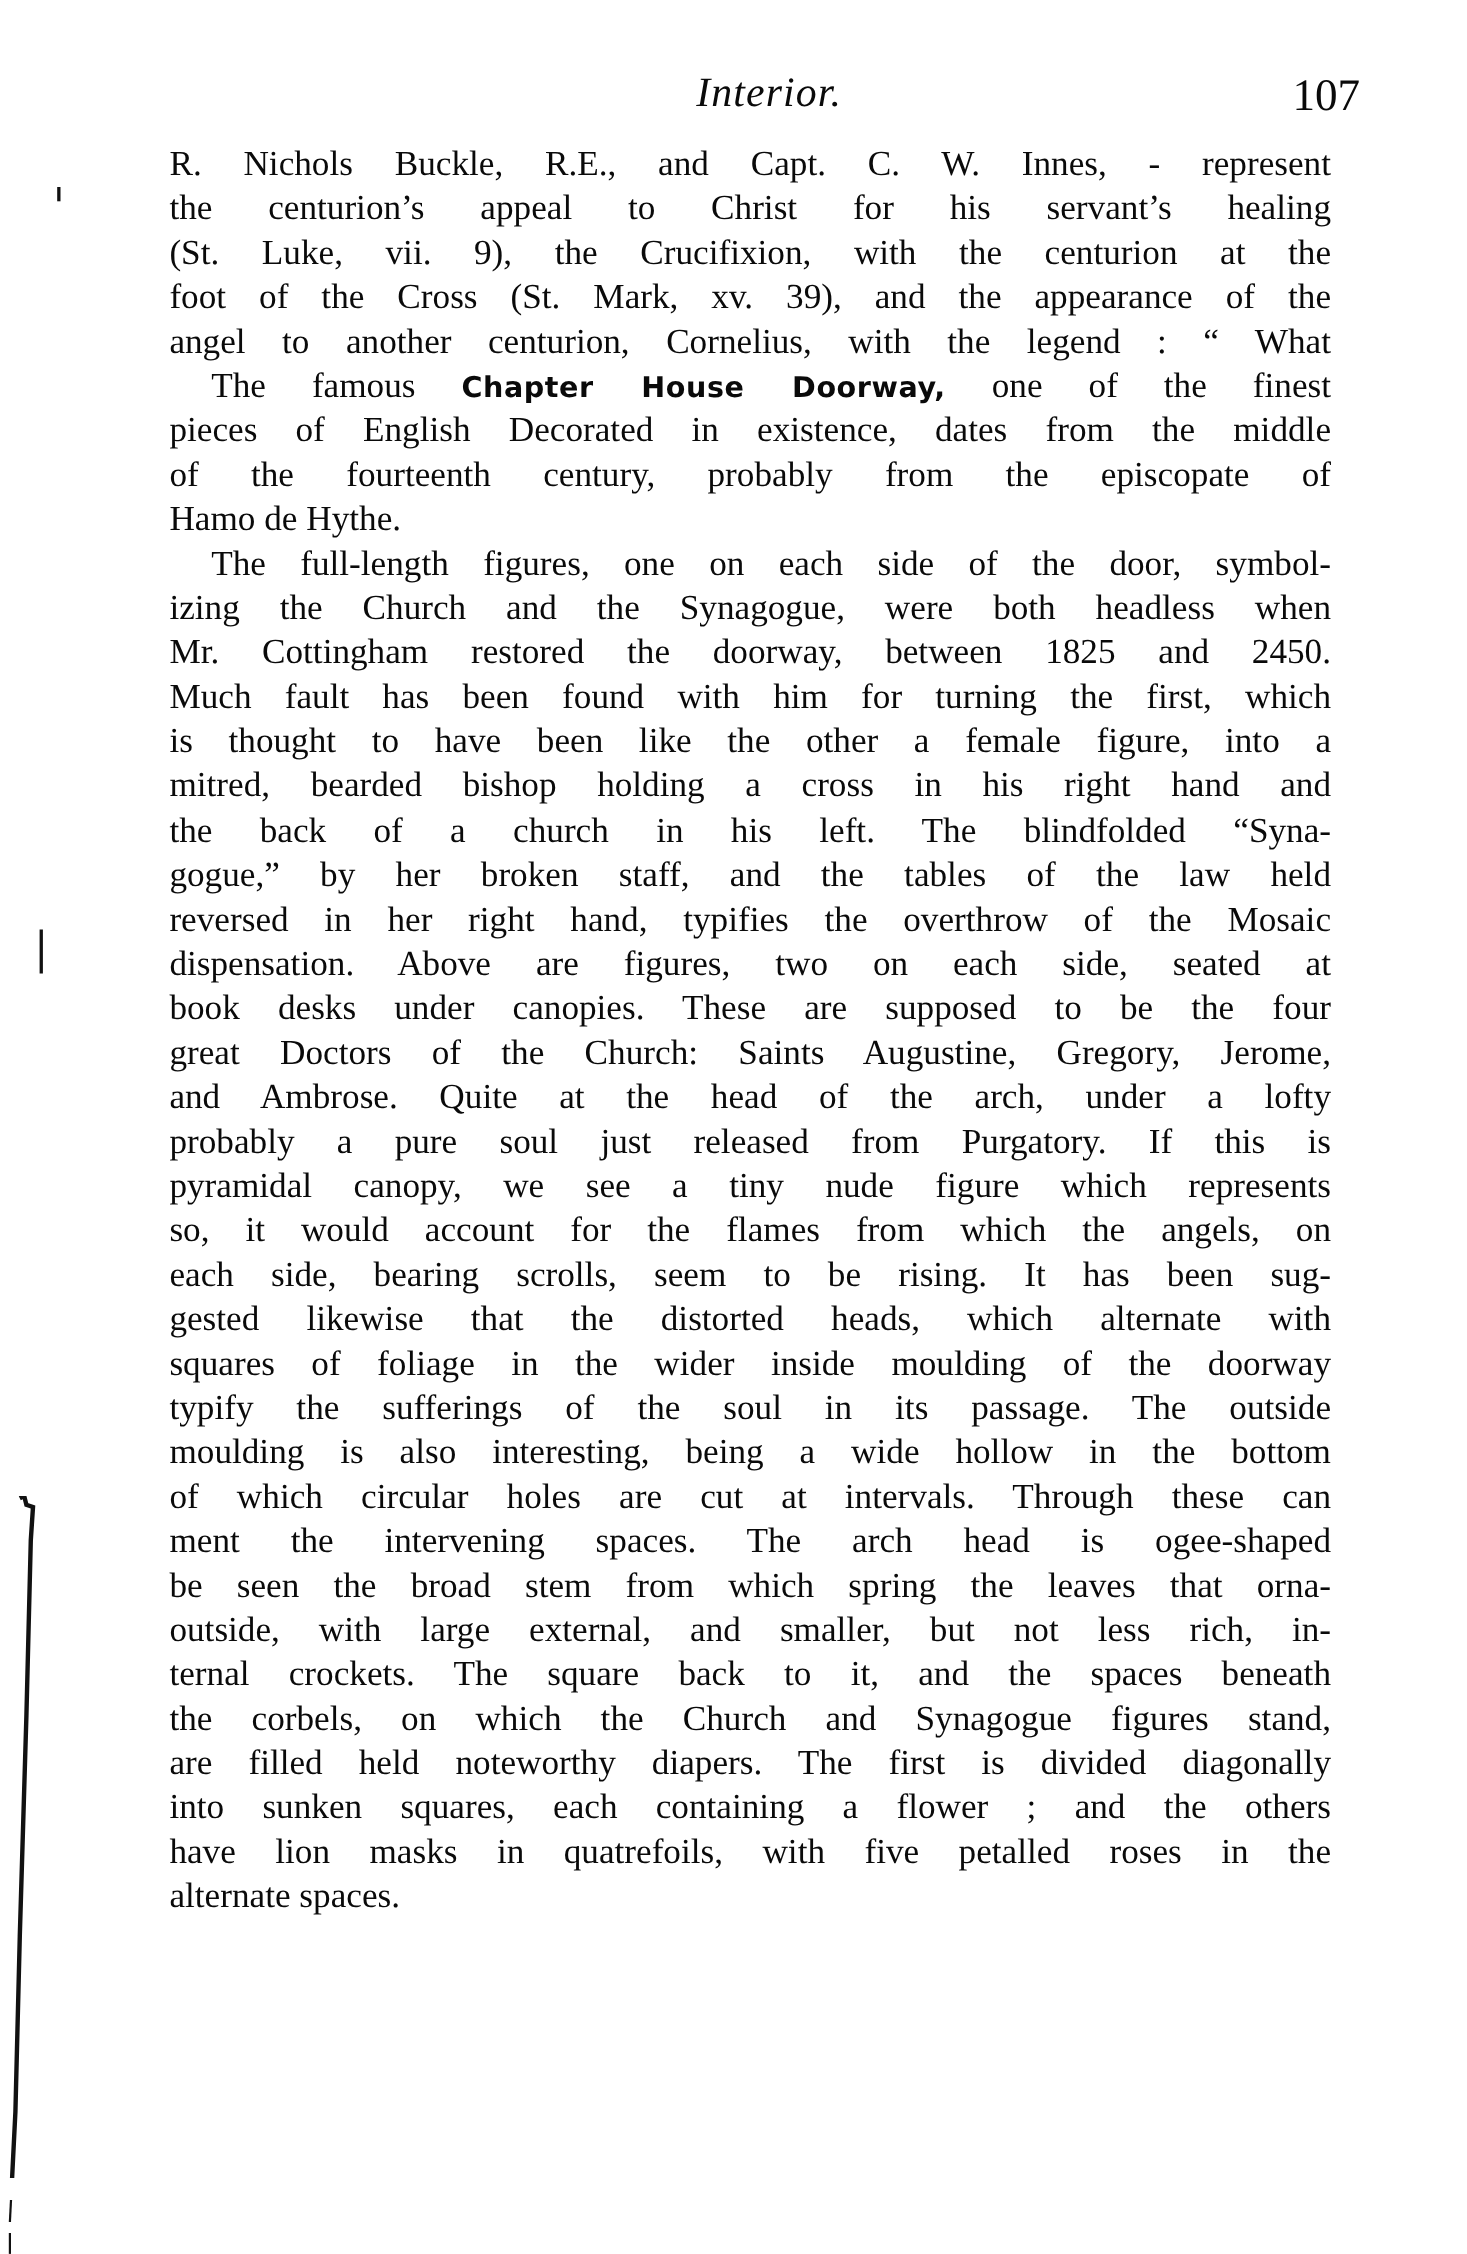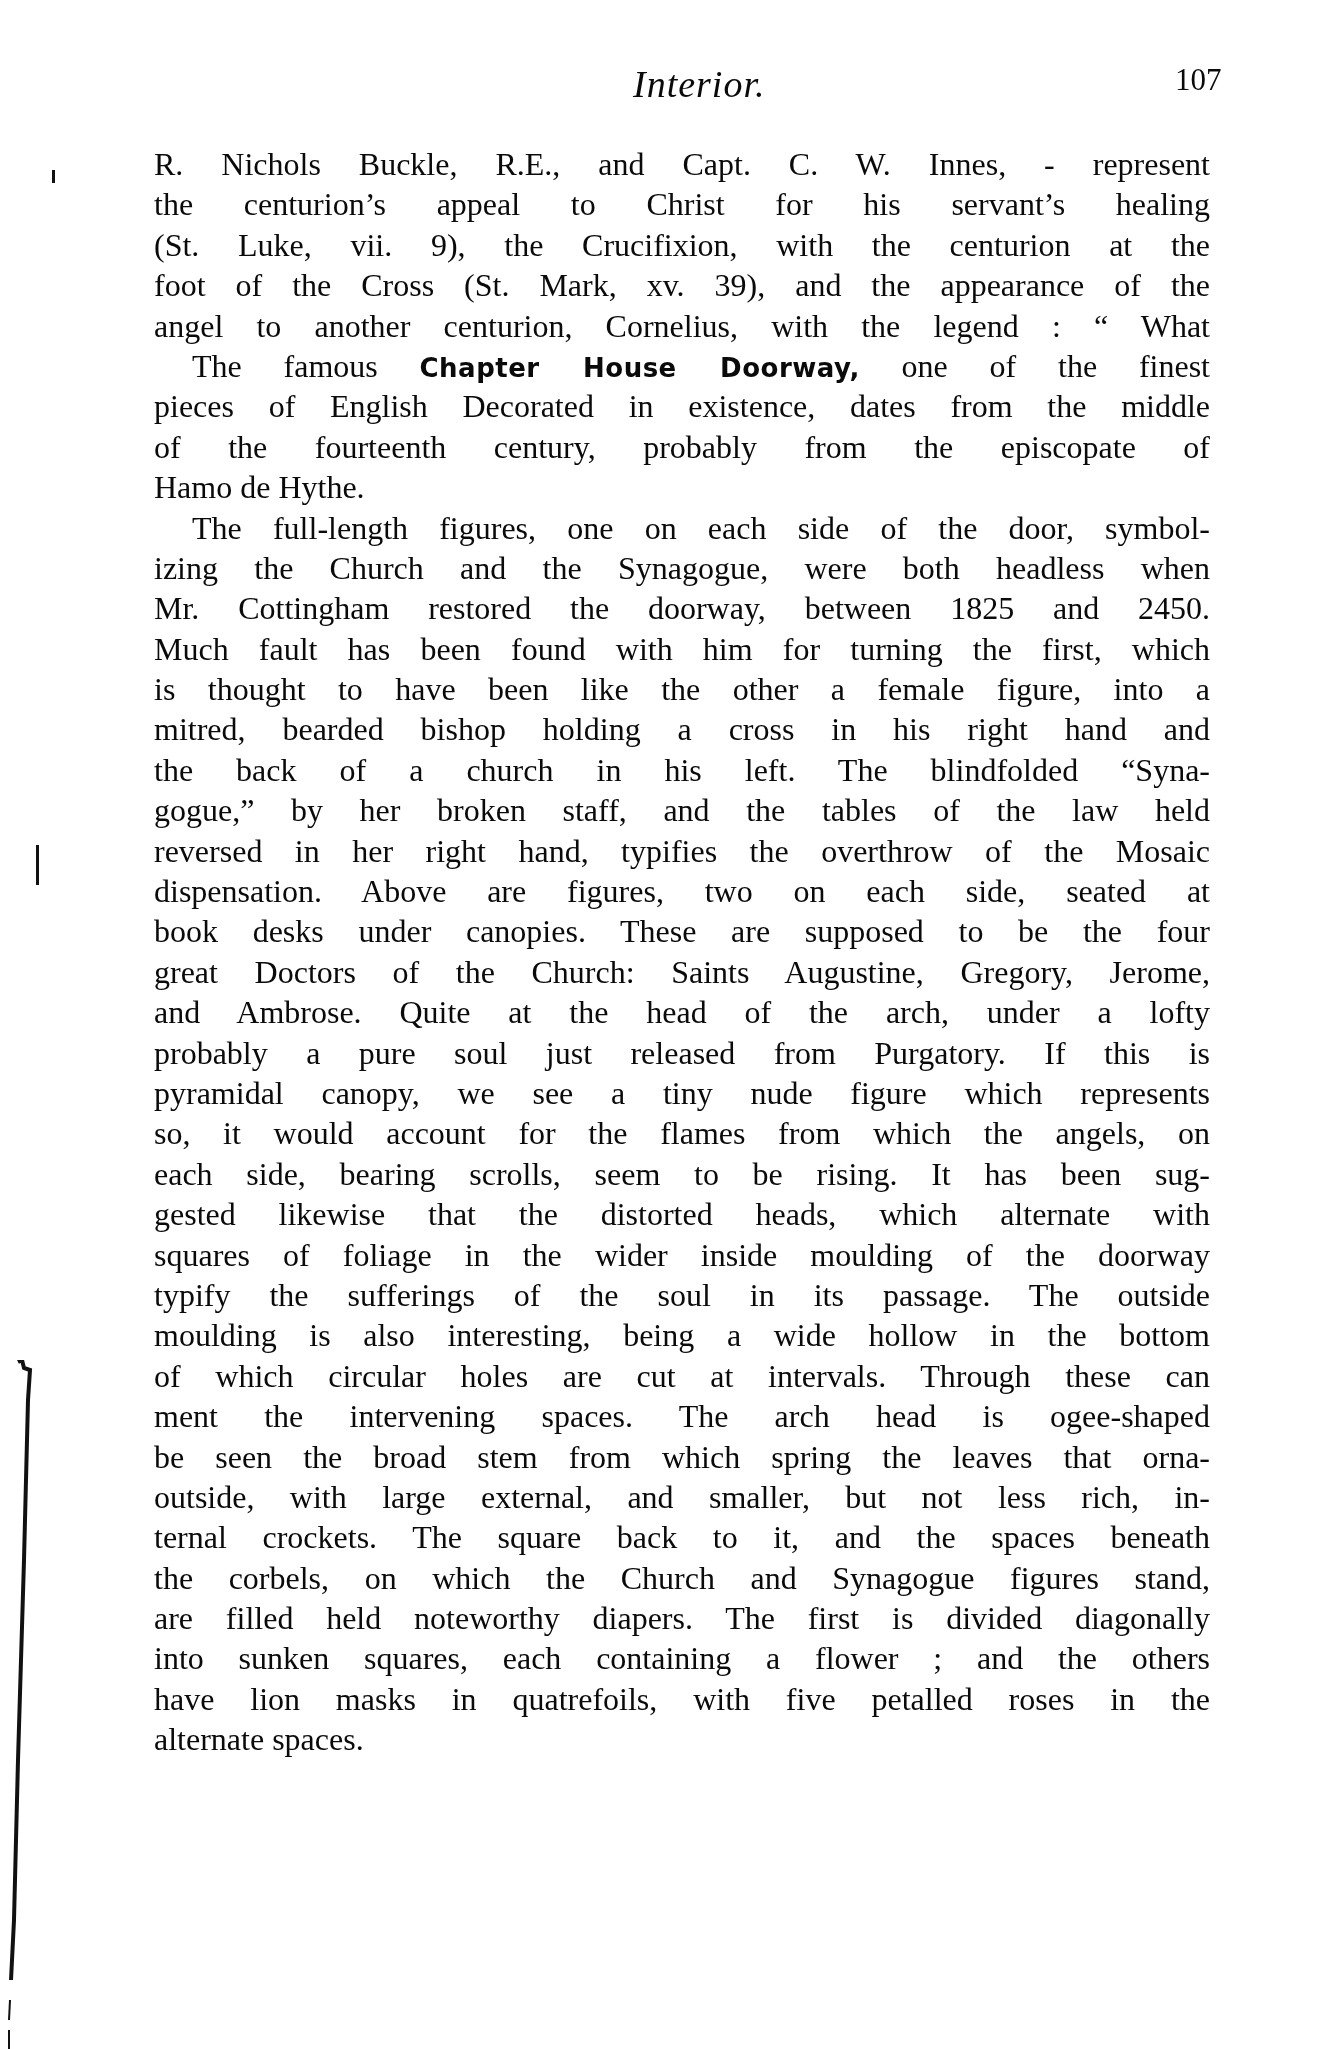--- a/index.html
+++ b/index.html
@@ -1,20 +1,20 @@
 <!DOCTYPE html>
 <html><head>
 <meta charset="utf-8">
 <style>
   html, body { margin: 0; padding: 0; background: #ffffff; }
   body { width: 1334px; height: 2049px; position: relative; overflow: hidden; color: #0a0a0a; font-family: "Liberation Serif", "DejaVu Serif", serif; }
   .running-head { position: absolute; left: 0; top: 62px; width: 1334px; height: 50px; margin-left: 27px; }
   .head-title { position: absolute; left: 606px; top: 0; font-style: italic; font-size: 38px; letter-spacing: 1px; }
-  .head-page { position: absolute; left: 1148px; top: 0; font-size: 31px; }
-  .body-text { position: absolute; left: 154px; top: 144px; width: 1056px; font-size: 32px; line-height: 40.4px; }
+  .head-page { position: absolute; left: 1148px; top: 0; font-size: 41px; }
+  .body-text { position: absolute; left: 154px; top: 128px; width: 1056px; font-size: 32px; line-height: 40.4px; }
   .line { display: block; height: 40.4px; white-space: nowrap; text-align: justify; text-align-last: justify; overflow: visible; }
   .line.last { text-align-last: left; }
   .line.indent { padding-left: 38px; }
   .bold-term { font-family: "DejaVu Sans", sans-serif; font-weight: bold; font-size: 26px; letter-spacing: 0.5px; }
   .margin-mark { position: absolute; background: #111; }
   .edge-line { position: absolute; left: 0; top: 1360px; width: 40px; height: 689px; }
 </style>
 </head>
 <body>
 

